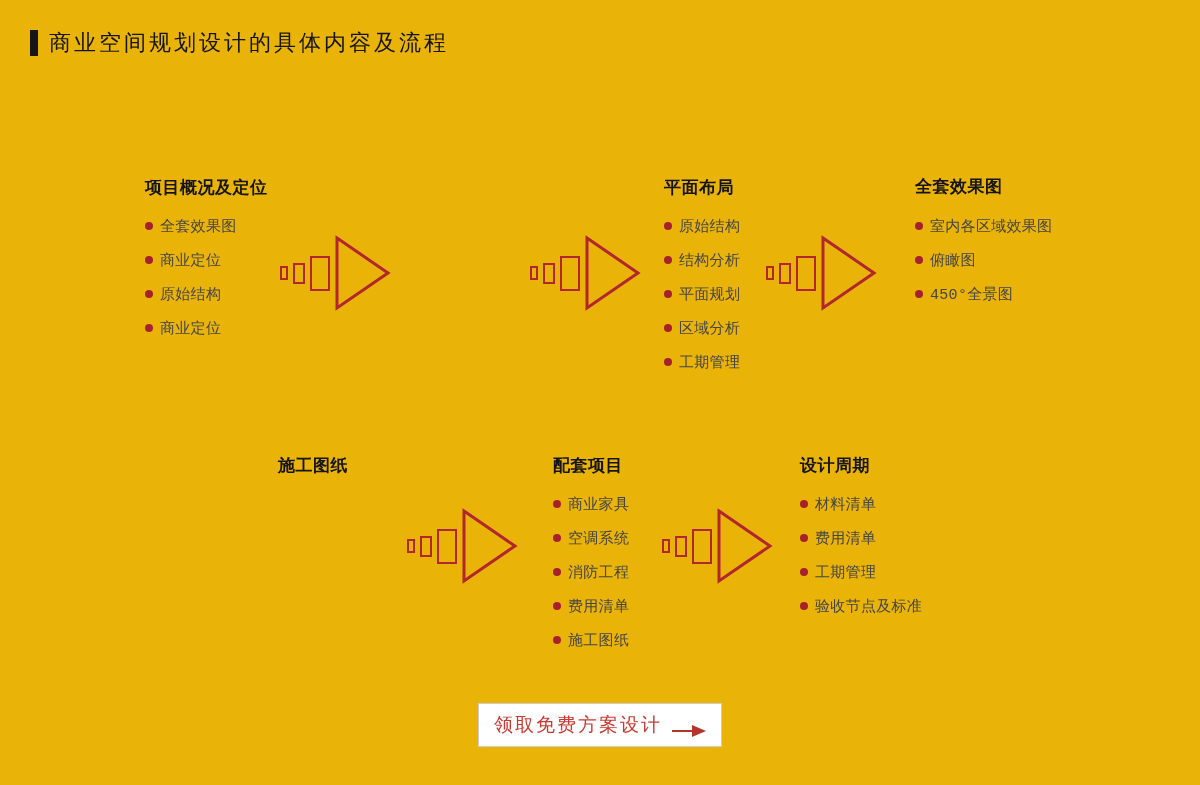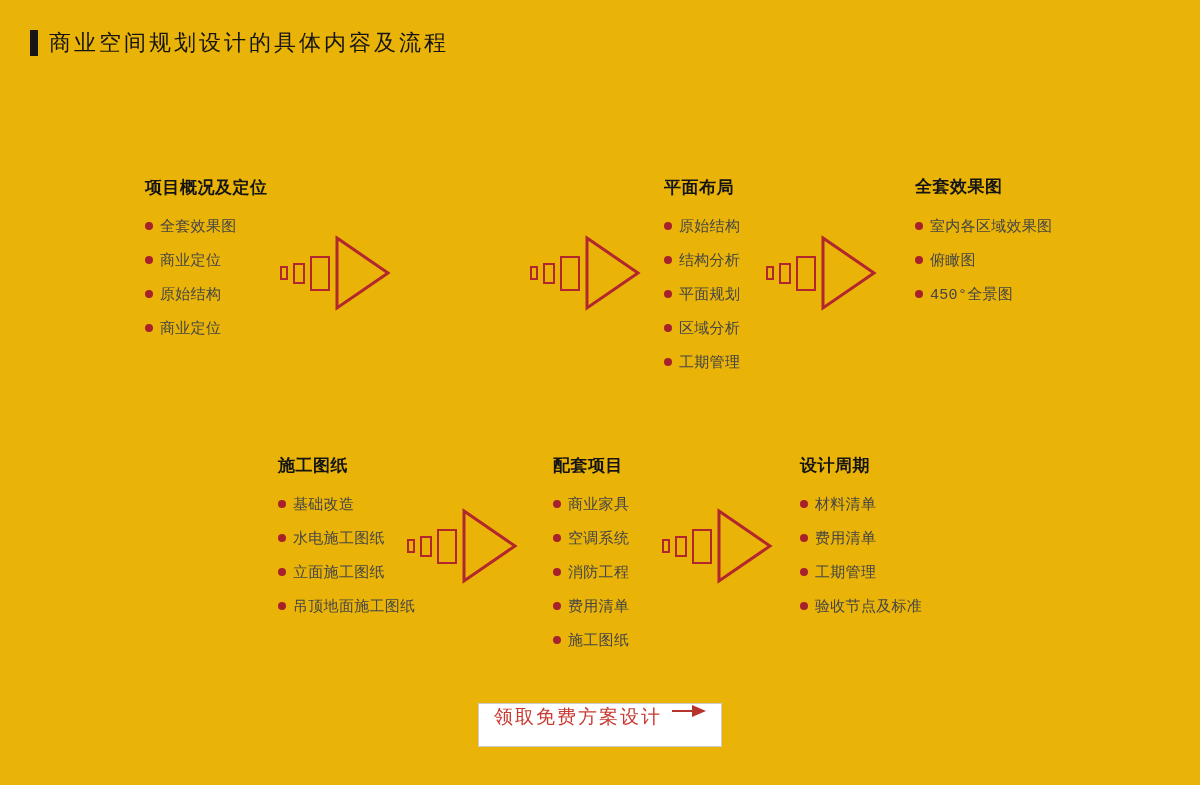--- a/index.html
+++ b/index.html
@@ -104,29 +104,29 @@
   .cta {
     position: absolute;
     left: 478px;
     top: 703px;
     width: 244px;
     height: 44px;
     box-sizing: border-box;
     background: #ffffff;
     border: 1px solid #cccccc;
     display: flex;
-    align-items: flex-start;
+    align-items: flex-end;
     justify-content: center;
     gap: 10px;
     font-family: "Liberation Sans", sans-serif;
     font-size: 19px;
     letter-spacing: 2px;
     color: #c83a31;
     cursor: pointer;
-    padding: 0;
+    padding: 8px;
   }
   .cta svg { display: block; }
 </style>
 </head>
 <body>
 
 <div class="canvas">
 
   <div class="header">
     <span class="bar"></span>
@@ -231,41 +231,20 @@
 
   <li>
     <span class="dot"></span>
     <span>450°全景图</span>
   </li>
 </ul>
   </div>
 
   <div class="stage s4">
     <h3>施工图纸</h3>
-    <ul>
-  <li>
-    <span class="dot"></span>
-    <span>基础改造</span>
-  </li>
-
-  <li>
-    <span class="dot"></span>
-    <span>水电施工图纸</span>
-  </li>
-
-  <li>
-    <span class="dot"></span>
-    <span>立面施工图纸</span>
-  </li>
-
-  <li>
-    <span class="dot"></span>
-    <span>吊顶地面施工图纸</span>
-  </li>
-</ul>
   </div>
 
   <div class="flow-arrow a3">
   <span class="fr fr1"></span>
   <span class="fr fr2"></span>
   <span class="fr fr3"></span>
   <svg width="56" height="76" viewBox="0 0 56 76">
     <path d="M2 3 L53 38 L2 73 Z" fill="none" stroke="#b2262e" stroke-width="3" stroke-linejoin="miter"></path>
   </svg>
 </div>

